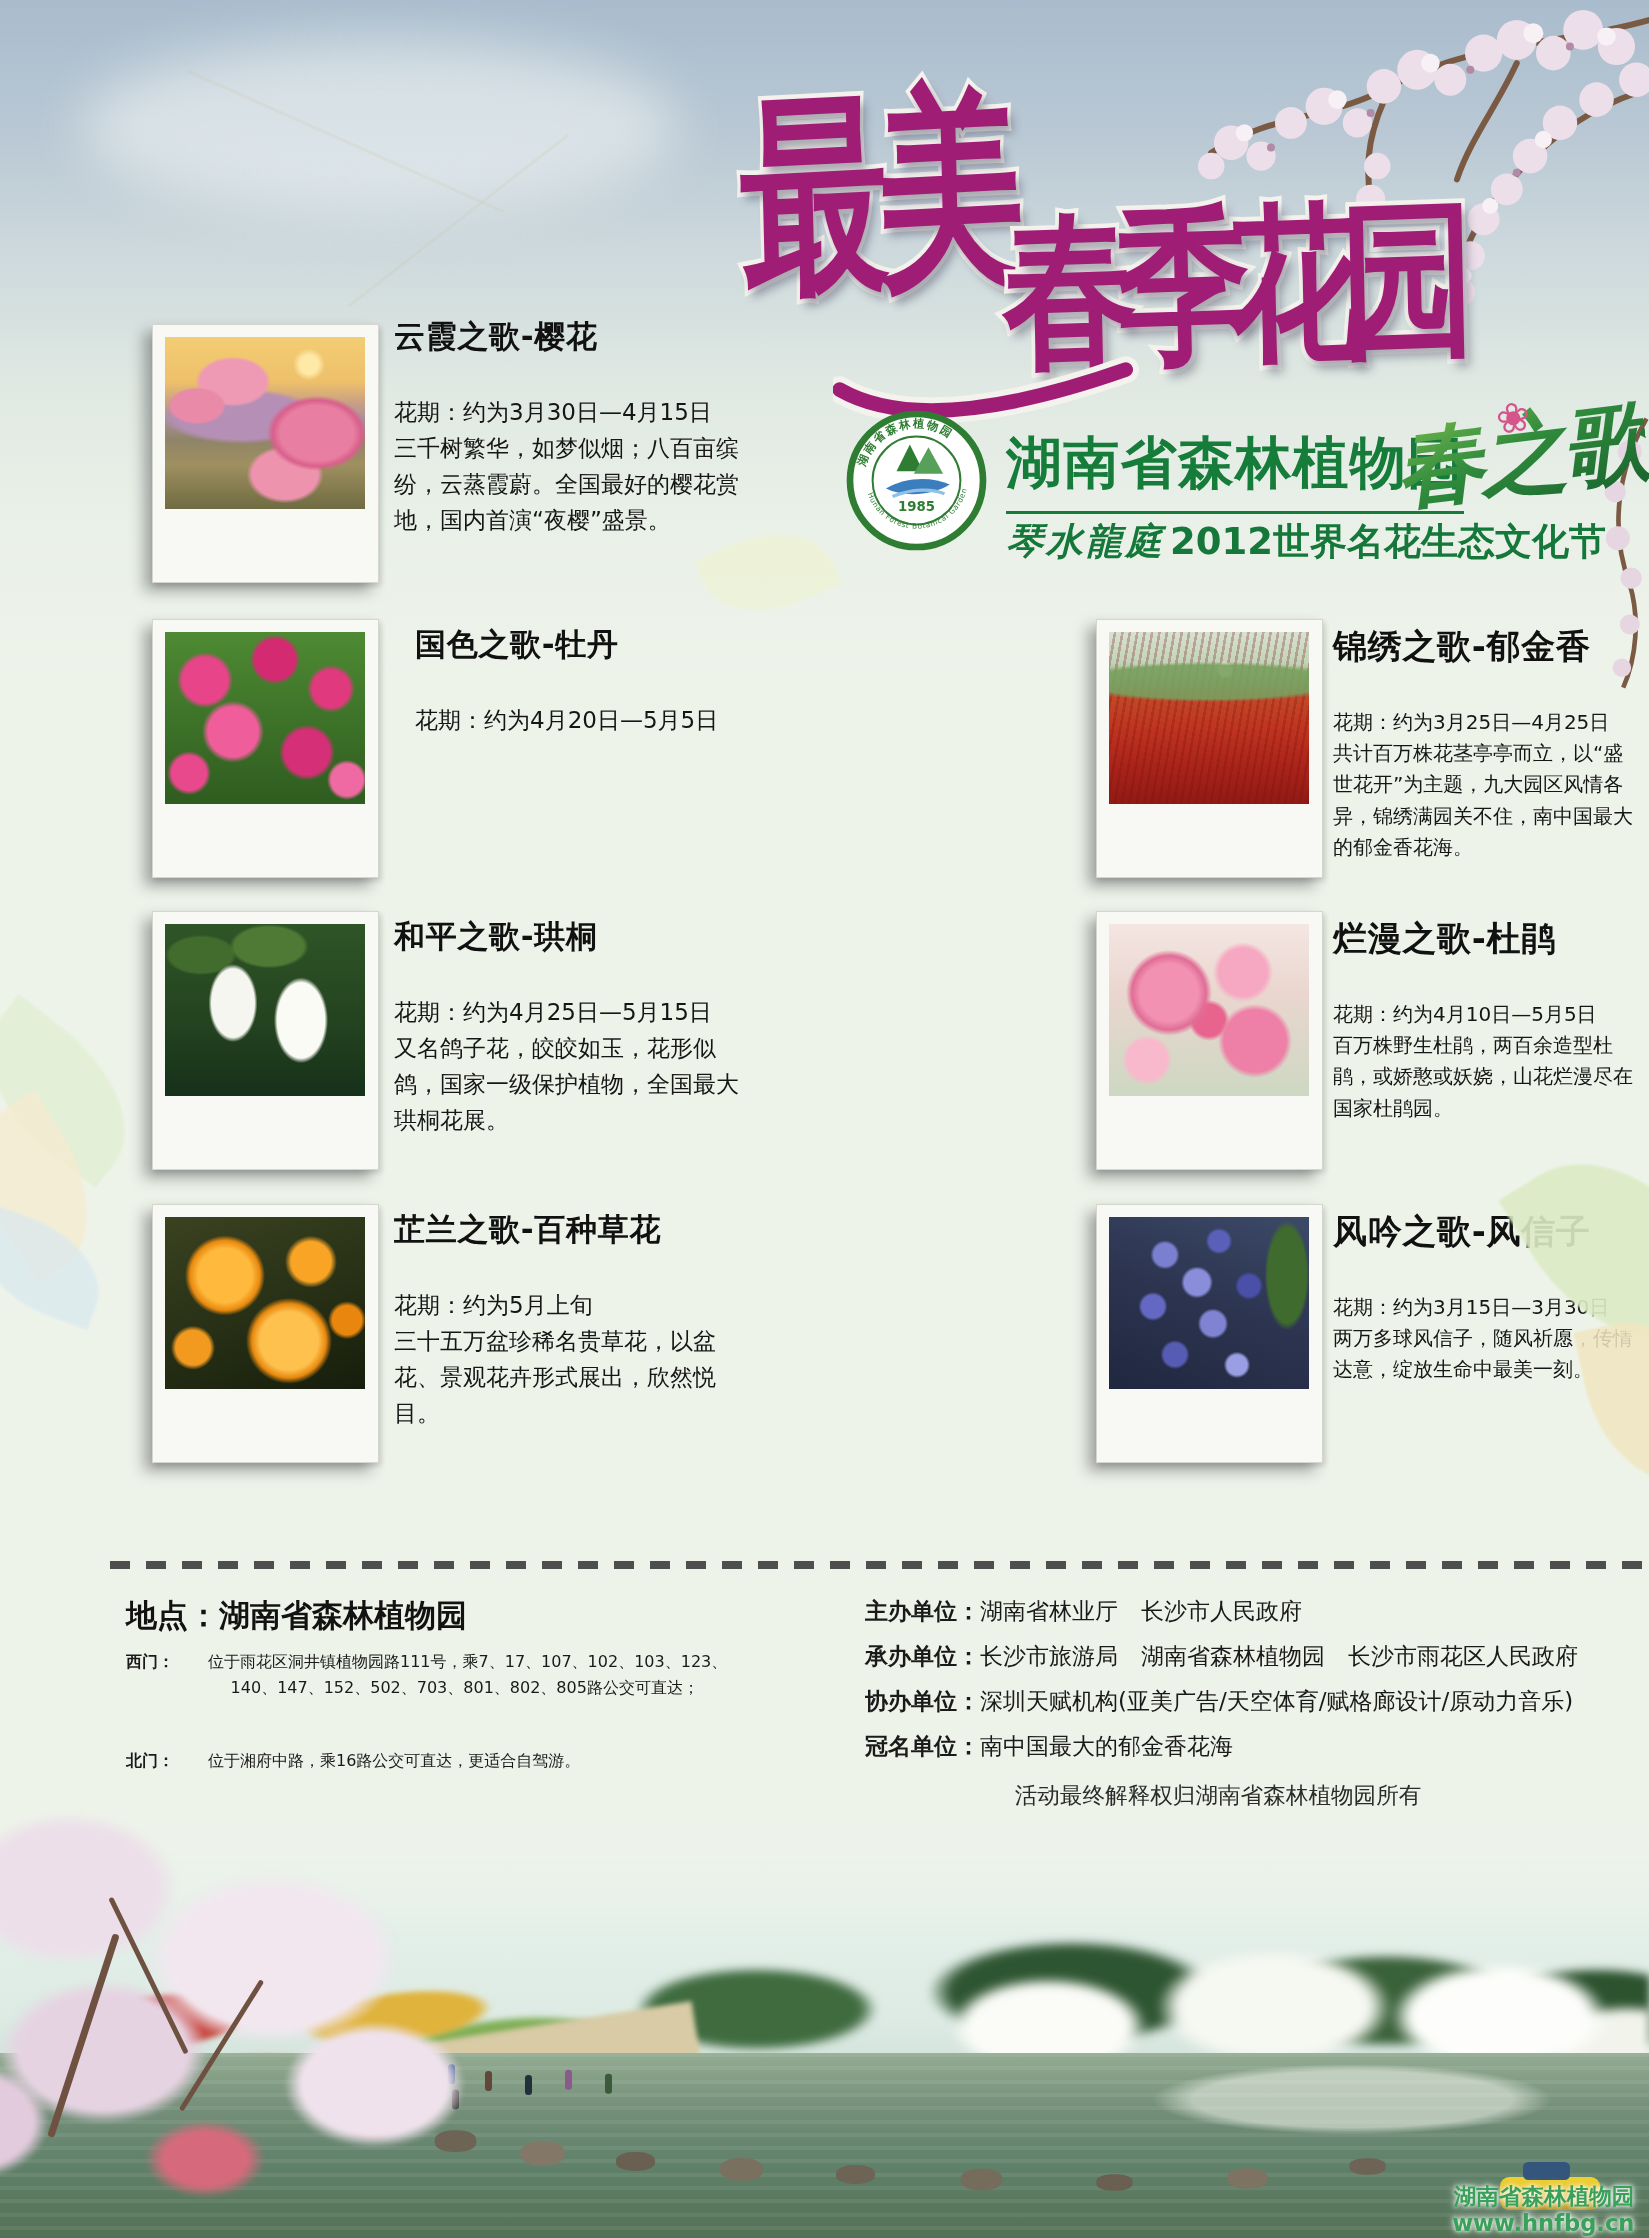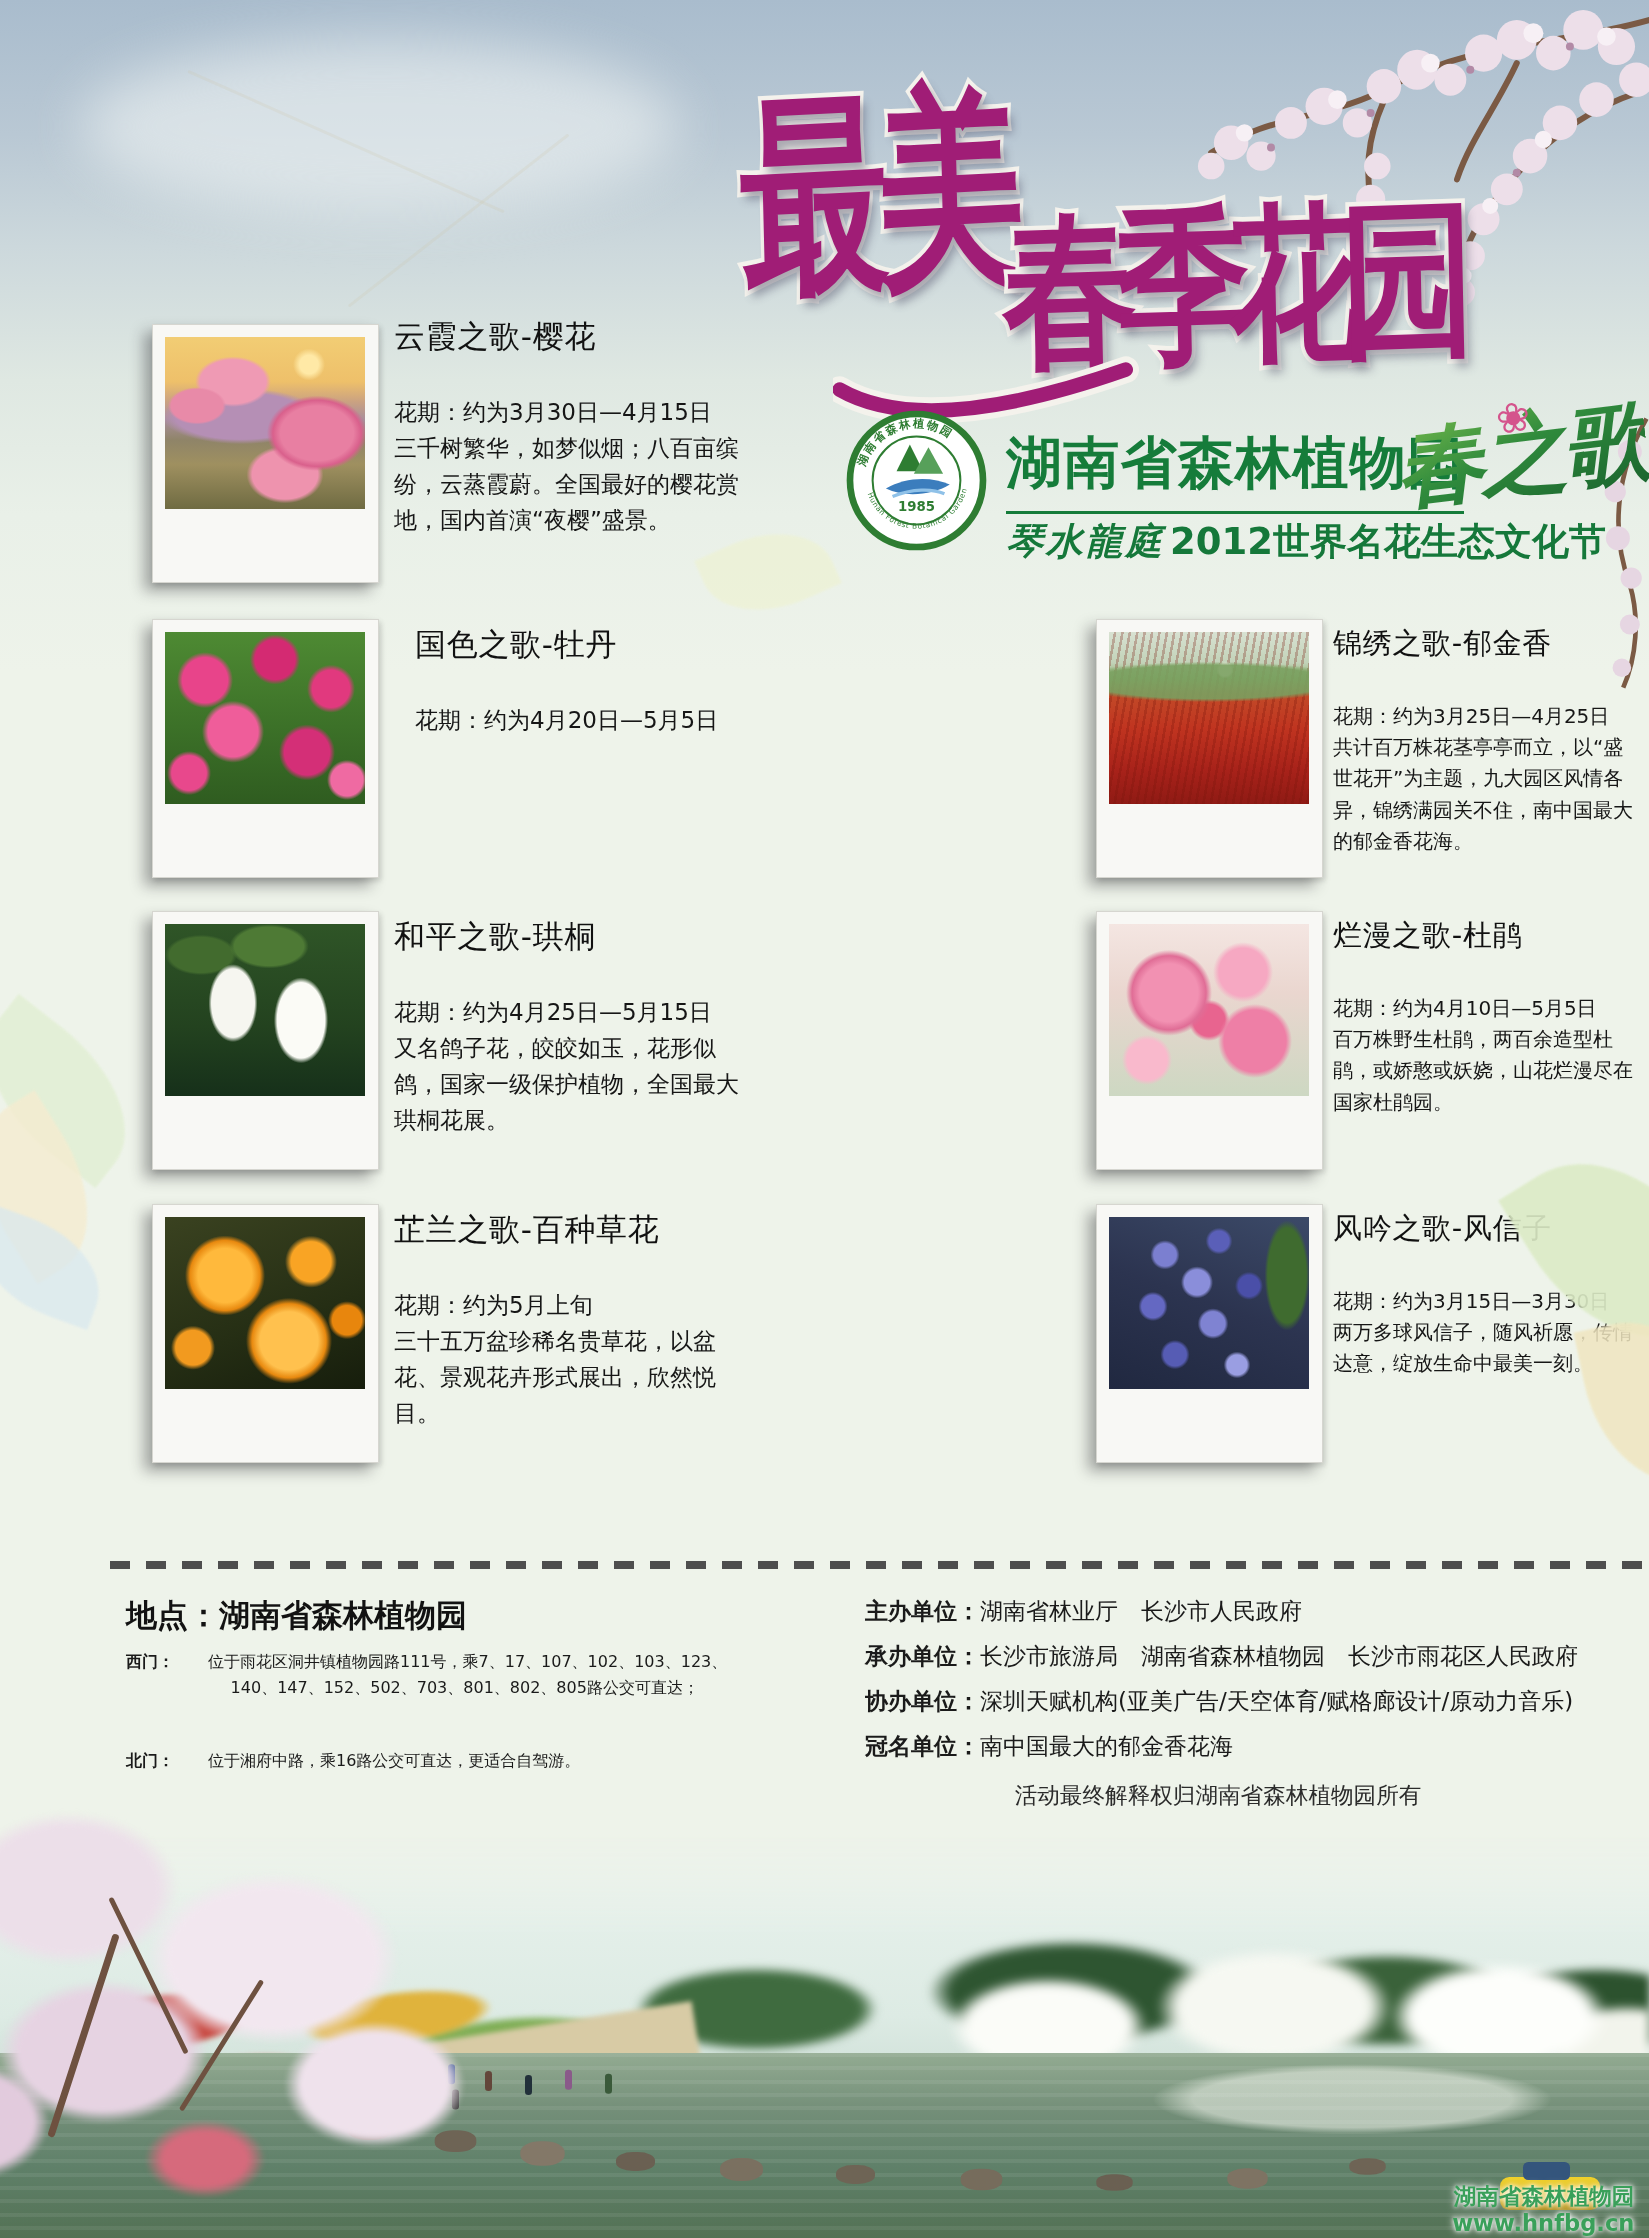--- a/index.html
+++ b/index.html
@@ -29,24 +29,24 @@
     letter-spacing:-4px;transform:rotate(-7deg);white-space:nowrap;
     background:linear-gradient(160deg,#7ec04f 0%,#2f8a3c 45%,#175f2c 100%);
     -webkit-background-clip:text;background-clip:text;color:transparent;}
   .springflower{position:absolute;left:1496px;top:394px;font-size:41px;color:#d4548c;transform:rotate(-10deg);}
 
   
   .polaroid{position:absolute;width:225px;height:257px;background:#f8f8f5;border:0.7px solid #d6d6d0;
     box-shadow:-8px 8px 13.3px rgba(40,40,45,.38),2px 2.7px 5.3px rgba(0,0,0,.14);}
   .photo{position:absolute;left:12px;top:12px;width:200px;height:172px;}
   .card-text{position:absolute;color:#161616;}
-  .card-text h3{margin:0 0 37px 0;font-size:31px;font-weight:400;letter-spacing:0.7px;color:#111;}
+  .card-text h3{margin:0 0 37px 0;font-size:31px;font-weight:700;letter-spacing:0.7px;color:#111;}
   .card-text p{margin:0;line-height:1.56;}
   .ct-l p{font-size:23px;}
-  .ct-r h3{font-size:29px;}
+  .ct-r h3{font-size:34px;}
   .ct-r p{font-size:20px;}
 
   .photo-1{background:
     radial-gradient(circle at 72% 16%, #ffe9a6 0 9.3px, rgba(255,233,166,0) 16px),
     radial-gradient(ellipse 47px 30px at 16% 40%, #e88aa8 0 55%, transparent 62%),
     radial-gradient(ellipse 60px 40px at 34% 26%, #ef9ab4 0 55%, transparent 63%),
     radial-gradient(ellipse 76px 57px at 76% 56%, #e87fa2 0 48%, #d9608c 58%, transparent 66%),
     radial-gradient(ellipse 63px 47px at 60% 80%, #ee93ae 0 52%, transparent 61%),
     radial-gradient(ellipse 113px 40px at 38% 46%, #b58fb5 0 58%, transparent 70%),
     linear-gradient(180deg,#f2cd74 0%,#eec06a 26%,#c9a182 38%,#a98f9b 48%,#8f8468 60%,#9f9060 74%,#6f6b42 100%);}

